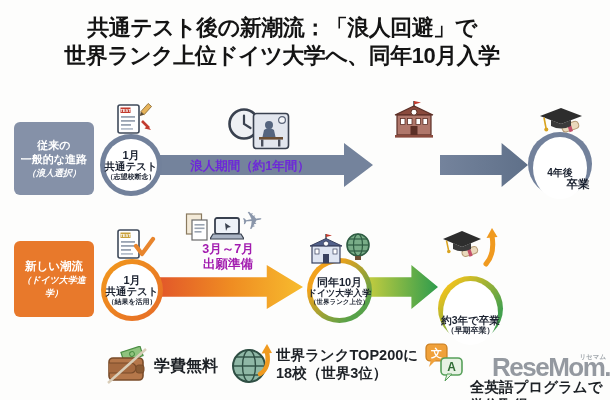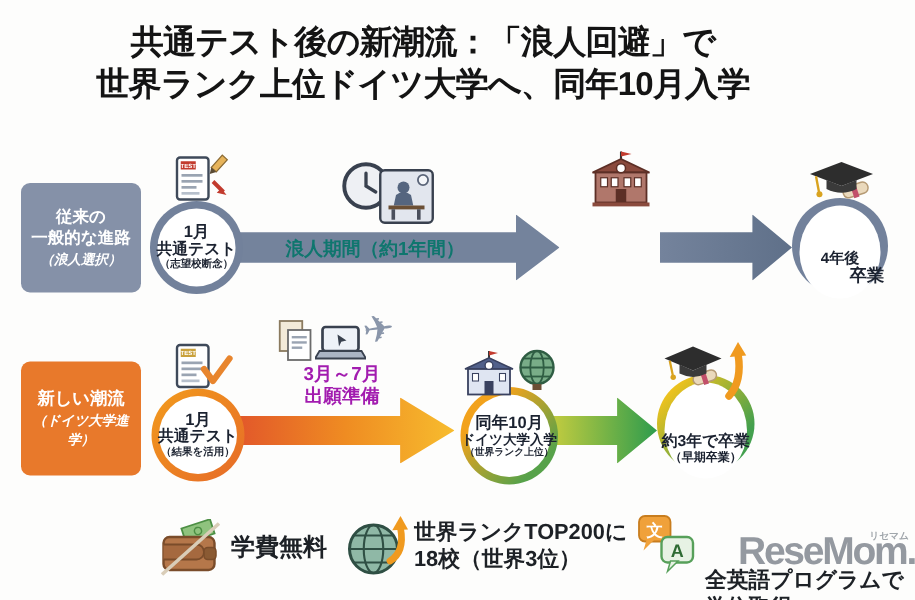--- a/index.html
+++ b/index.html
@@ -33,21 +33,21 @@
   .arrow{position:absolute;height:44px;z-index:1;}
   .a-r1a{left:150px;top:143px;width:223px;background:#74839c;
          clip-path:polygon(0 27%,87% 27%,87% 0,100% 50%,87% 100%,87% 73%,0 73%);}
   .a-r1b{left:440px;top:143px;width:88px;background:linear-gradient(90deg,#74839c,#5f7workaround);
          background:linear-gradient(90deg,#74839c,#5f7089);
          clip-path:polygon(0 27%,70% 27%,70% 0,100% 50%,70% 100%,70% 73%,0 73%);}
   .a-r2a{left:158px;top:265px;width:145px;background:linear-gradient(90deg,#e2572a,#ef8c22,#f7bc2e);
          clip-path:polygon(0 28%,75% 28%,75% 0,100% 50%,75% 100%,75% 72%,0 72%);}
   .a-r2b{left:368px;top:265px;width:70px;background:linear-gradient(90deg,#c3cc3f,#2e9c4d);
          clip-path:polygon(0 28%,62% 28%,62% 0,100% 50%,62% 100%,62% 72%,0 72%);}
-  .arrow-label{position:absolute;left:150px;top:158px;width:200px;text-align:center;color:#0f766e;
+  .arrow-label{position:absolute;left:150px;top:158px;width:200px;text-align:center;color:#6d28d9;
                font-weight:700;font-size:12.5px;z-index:1;white-space:nowrap;}
 
   .icon{position:absolute;z-index:3;}
   .prep-note{position:absolute;left:168px;top:242px;width:120px;text-align:center;
              font-weight:900;font-size:12.5px;line-height:1.2;color:#a21caf;z-index:3;}
   .plane{font-size:25px;color:#8a96aa;transform:rotate(-8deg);display:inline-block;line-height:1;}
 
   
   .benefit-text{position:absolute;font-weight:900;color:#1d2126;line-height:1.25;z-index:2;}
   .bt1{left:154px;top:356px;font-size:16px;}
@@ -213,21 +213,21 @@
     <line x1="20" y1="2" x2="20" y2="7" stroke="#333" stroke-width="1.3"></line>
     <polygon points="20,2 26,3.4 20,5" fill="#c23b2e"></polygon>
     <polygon points="4,14 20,6.5 36,14" fill="#51608a" stroke="#39415f" stroke-width="1"></polygon>
     <rect x="6" y="14" width="28" height="17" fill="#dfe5f2" stroke="#39415f" stroke-width="1.2"></rect>
     <circle cx="20" cy="11.6" r="2.6" fill="#fff" stroke="#39415f" stroke-width="0.9"></circle>
     <rect x="9" y="17" width="4" height="5" fill="#fff" stroke="#39415f" stroke-width="0.7"></rect>
     <rect x="27" y="17" width="4" height="5" fill="#fff" stroke="#39415f" stroke-width="0.7"></rect>
     <rect x="17" y="22" width="6" height="9" fill="#39415f"></rect>
   </svg>
 
-  <div class="circle ring-yg" style="left:438px;top:250px;width:65px;height:65px;">
+  <div class="circle ring-yg" style="left:438px;top:276px;width:65px;height:65px;">
     <div class="in" style="justify-content:flex-end;padding-bottom:9px;">
       <div class="l1" style="font-size:10.5px;">約3年で卒業</div>
       <div class="l3" style="font-size:8px;">（早期卒業）</div>
     </div>
   </div>
 
   <svg class="icon" style="left:440px;top:226px;" width="62" height="42" viewBox="0 0 62 42">
     <g transform="rotate(-18 30 26)">
       <rect x="22" y="22" width="16" height="7" rx="3.5" fill="#ead9bc" stroke="#b59a74" stroke-width="1"></rect>
       <rect x="28" y="20.8" width="3.4" height="9.5" fill="#c2506a"></rect>

